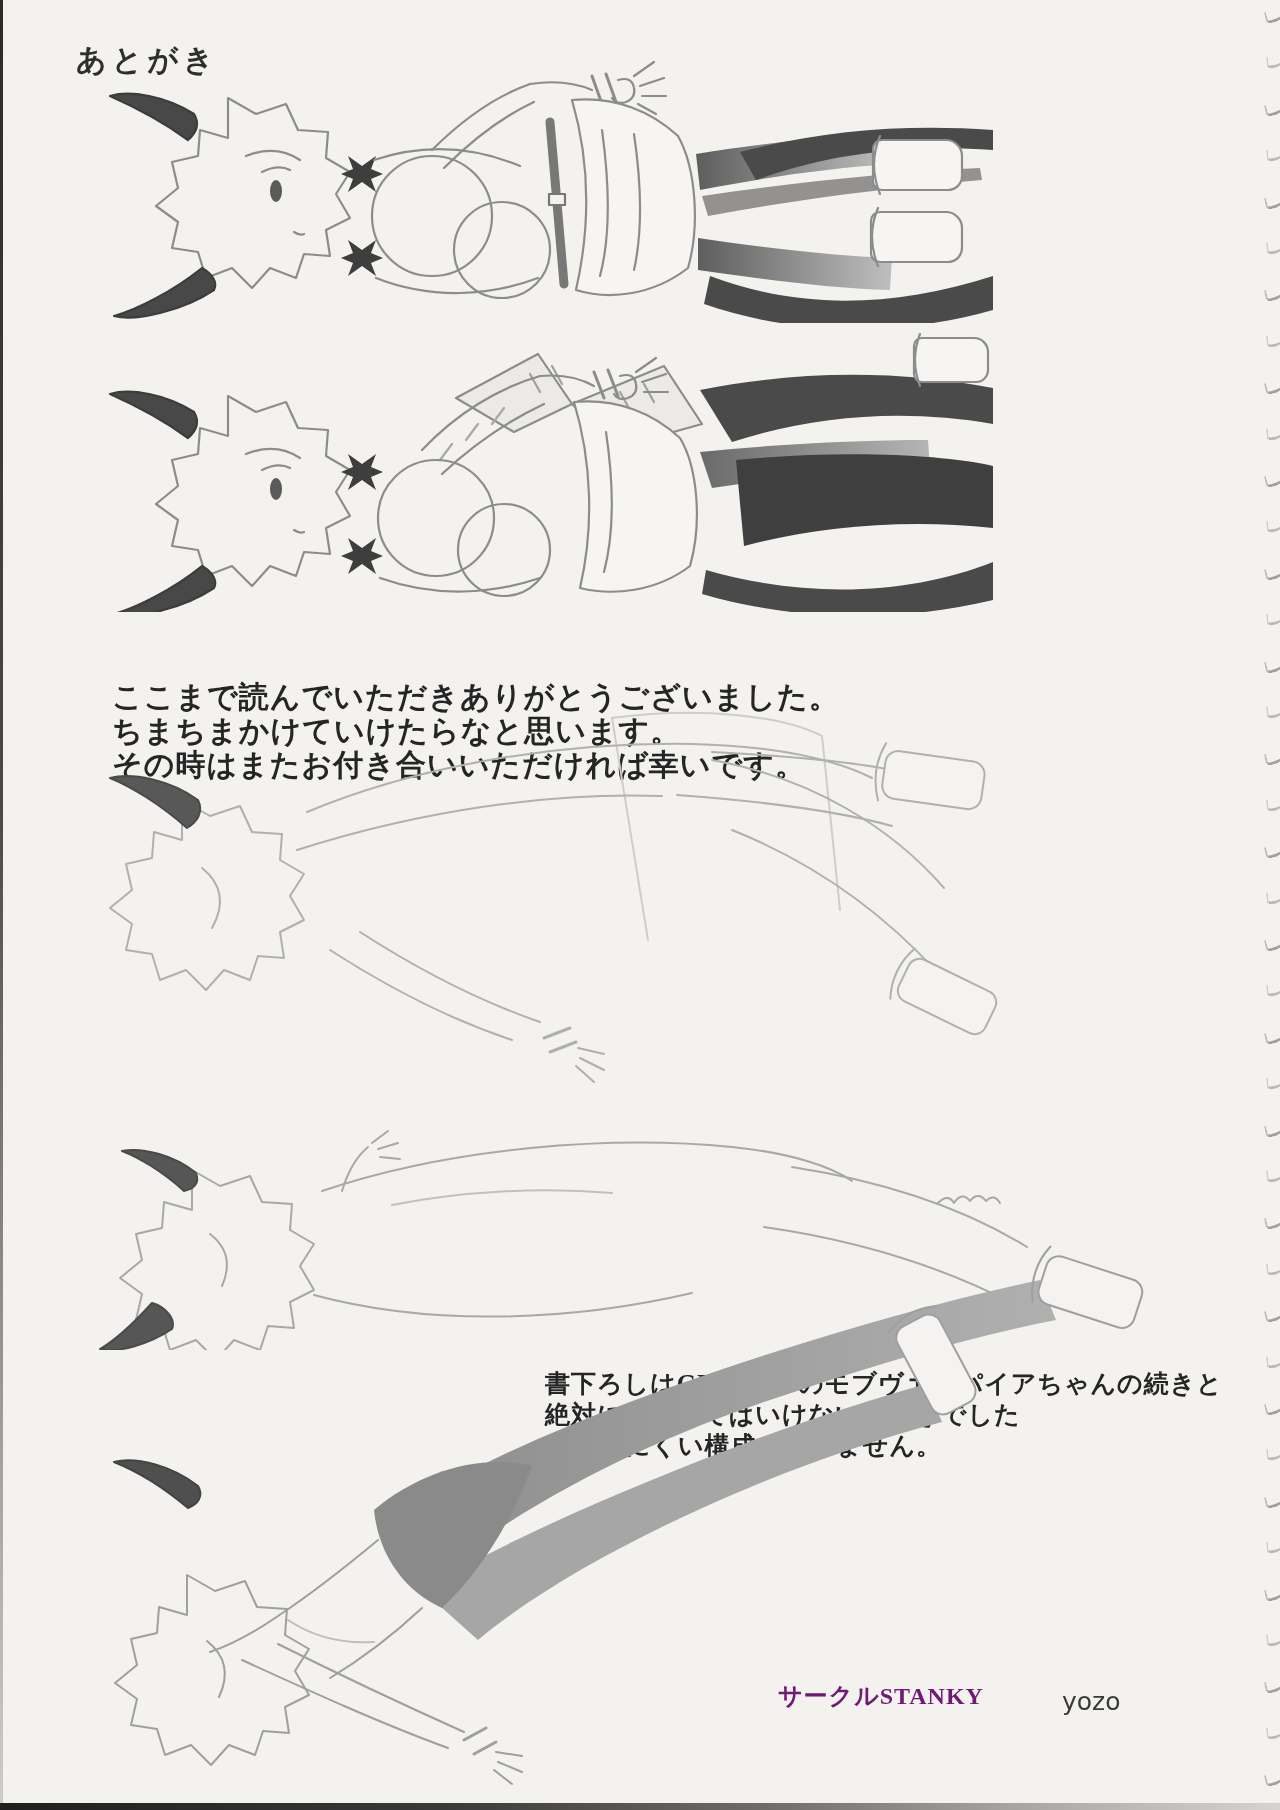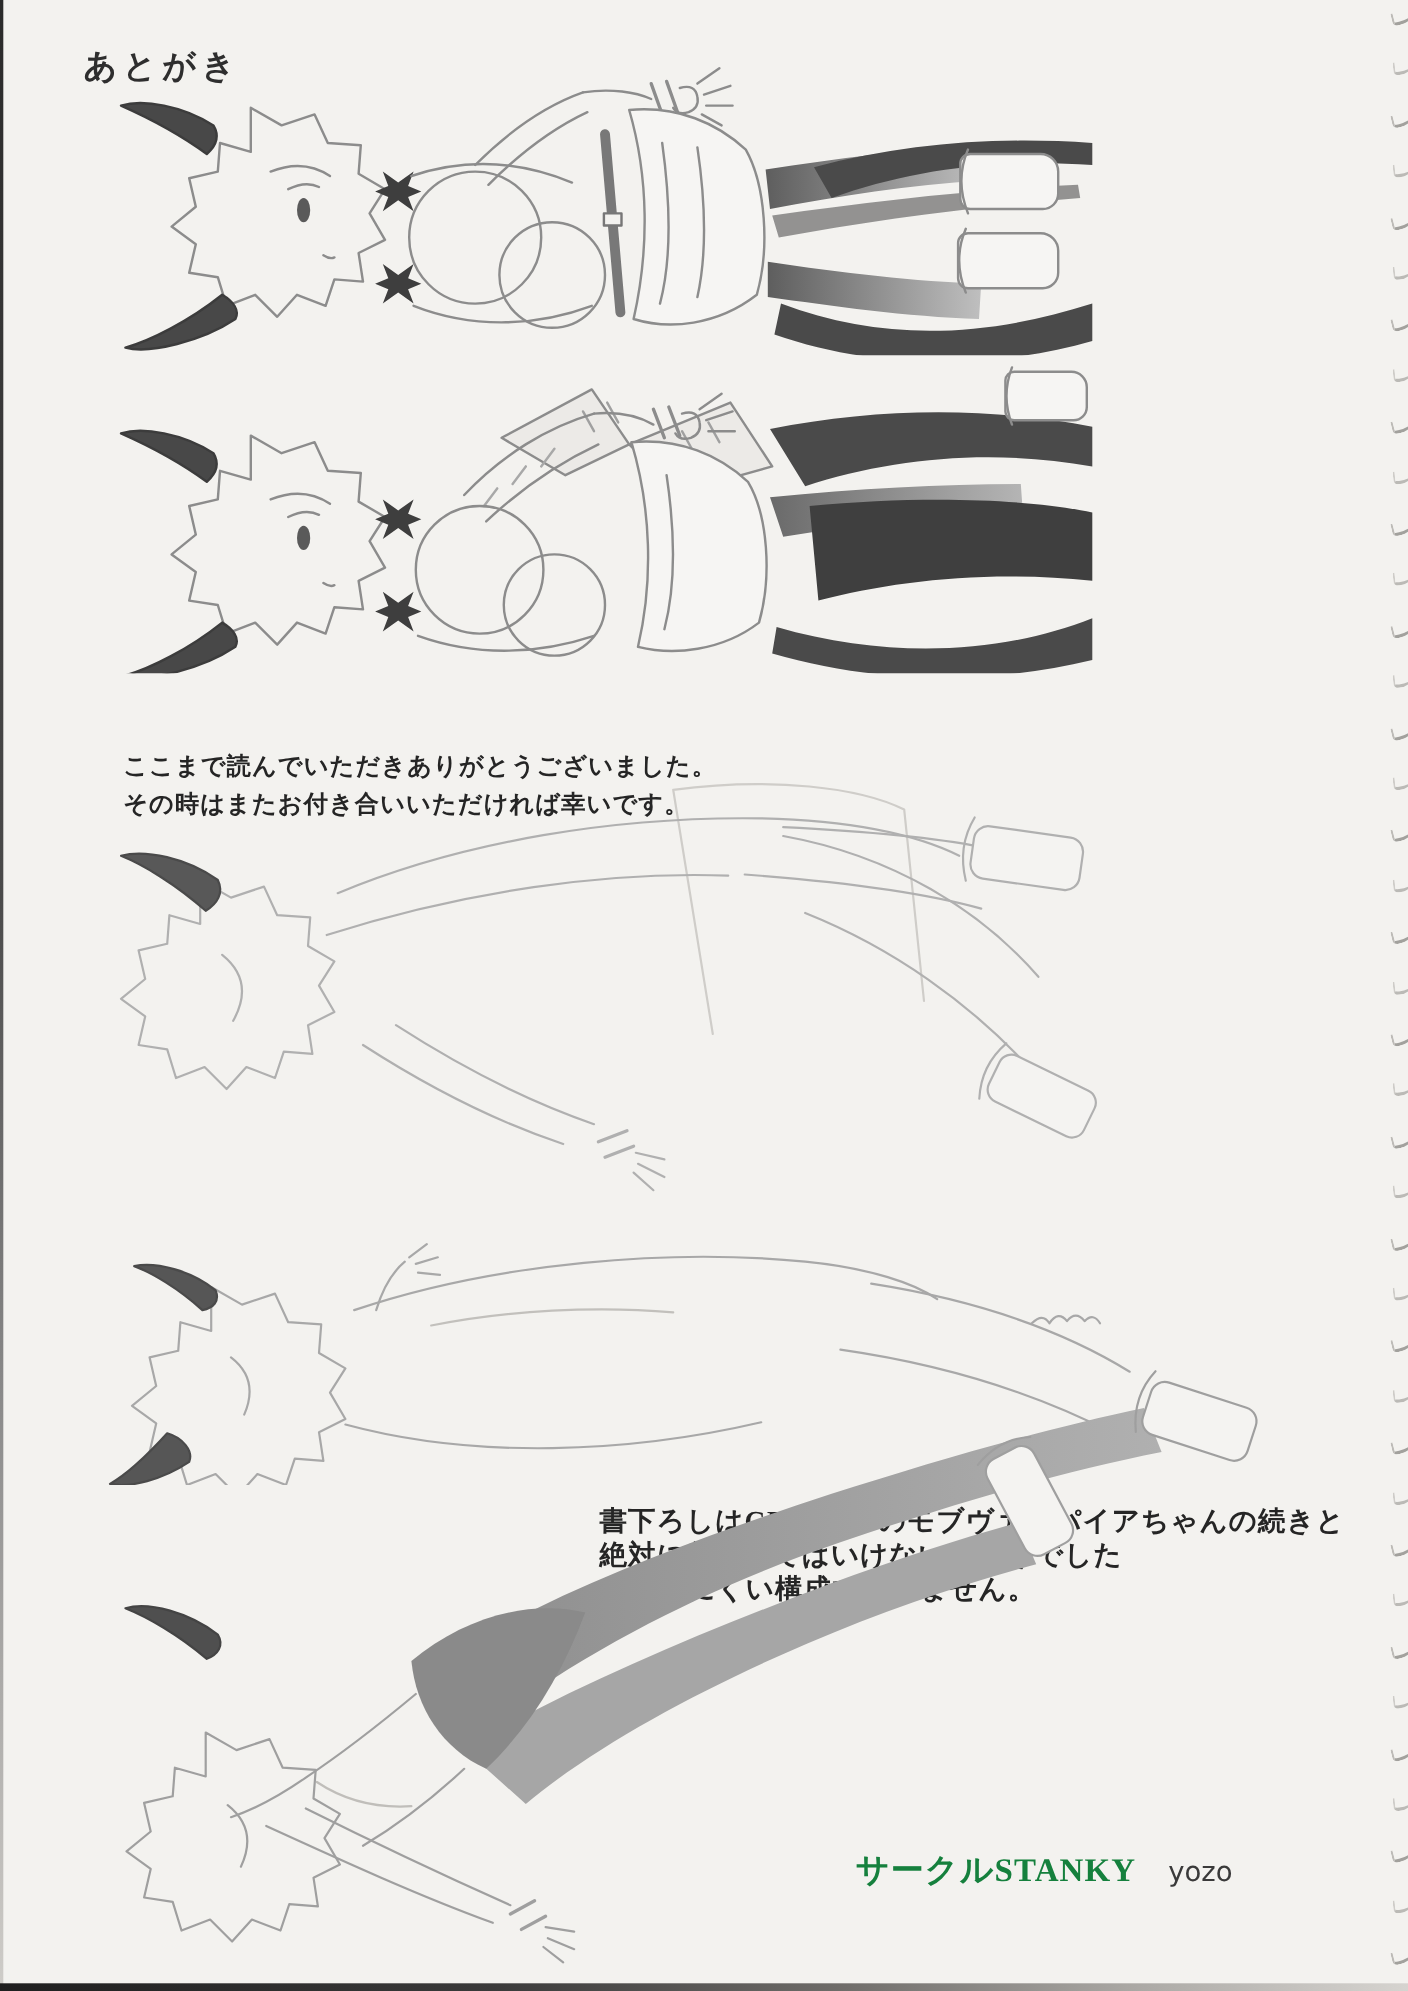--- a/index.html
+++ b/index.html
@@ -18,26 +18,26 @@
   .edge-bottom{position:absolute;left:0;bottom:0;width:100%;height:7px;
     background:linear-gradient(90deg,#1f1f1f 0%,#3a3a3a 35%,#6f6d6a 60%,#a9a7a3 80%,#d6d4d0 100%);}
   .bm{position:absolute;right:-5px;width:18px;height:9px;
     border-bottom:3px solid #8f8d89;border-left:2px solid #b0aeaa;
     border-radius:0 0 70% 30%;transform:rotate(-14deg);opacity:.8;}
   .bm.alt{transform:rotate(-5deg) scaleX(.85);opacity:.55;}
 
   
   .title{position:absolute;left:76px;top:40px;font-size:30px;font-weight:700;
     letter-spacing:5px;color:#2e2e2e;font-family:Liberation Serif, serif;}
-  .para1{position:absolute;left:112px;top:680px;font-size:22px;line-height:34px;
+  .para1{position:absolute;left:112px;top:680px;font-size:30px;line-height:34px;
     font-weight:600;letter-spacing:1px;color:#252525;white-space:nowrap;}
   .para2{position:absolute;left:545px;top:1368px;font-size:25px;line-height:31px;
     font-weight:600;letter-spacing:1px;color:#252525;white-space:nowrap;}
-  .credit-circle{position:absolute;left:778px;top:1680px;font-size:30px;
-    font-weight:700;letter-spacing:1px;color:#15803d;}
+  .credit-circle{position:absolute;left:778px;top:1680px;font-size:24px;
+    font-weight:700;letter-spacing:1px;color:#701a75;}
   .credit-artist{position:absolute;left:1062px;top:1687px;font-size:25px;
     font-family:"DejaVu Sans","Liberation Sans",sans-serif;color:#3a3a3a;}
 
   .sk{position:absolute;}
 </style>
 </head>
 <body>
 
 <div class="page">
 
@@ -127,20 +127,21 @@
       <path d="M600,58 C700,38 800,38 893,56 L893,92 C802,76 712,84 632,110 Z" fill="#4a4a4a" stroke="none"></path>
       <path d="M636,128 C740,118 840,122 893,134 L893,196 C800,186 712,196 644,214 Z" fill="#3f3f3f" stroke="none"></path>
       <path d="M606,238 C710,268 812,262 893,230 L893,268 C792,292 692,288 602,262 Z" fill="#4a4a4a" stroke="none"></path>
       <path d="M822,6 h52 a14,14 0 0 1 14,14 v18 a12,12 0 0 1 -12,12 h-54 a8,8 0 0 1 -8,-8 v-28 a8,8 0 0 1 8,-8 Z" fill="#f6f5f3"></path>
       <path d="M820,2 q-10,26 0,52"></path>
     </g>
   </svg>
 
   <div class="para1">
     <div>ここまで読んでいただきありがとうございました。</div>
+    <div>ちまちまかけていけたらなと思います。</div>
     <div>その時はまたお付き合いいただければ幸いです。</div>
   </div>
 
   <svg class="sk" style="left:92px;top:700px" width="918" height="395" viewBox="0 0 918 395">
     <g stroke="#b0b0b0" stroke-width="2" fill="none" stroke-linecap="round" stroke-linejoin="round">
       <path d="M520,18 L556,240 M520,18 C610,6 690,16 730,36 M730,36 L748,210" stroke="#cfcdc9"></path>
       <path d="M215,112 C330,64 470,42 600,44 C680,46 740,58 780,78"></path>
       <path d="M205,150 C330,110 460,92 570,96"></path>
       <path d="M620,52 C700,56 760,62 800,70"></path>
       <path d="M585,95 C680,102 750,112 800,126"></path>

